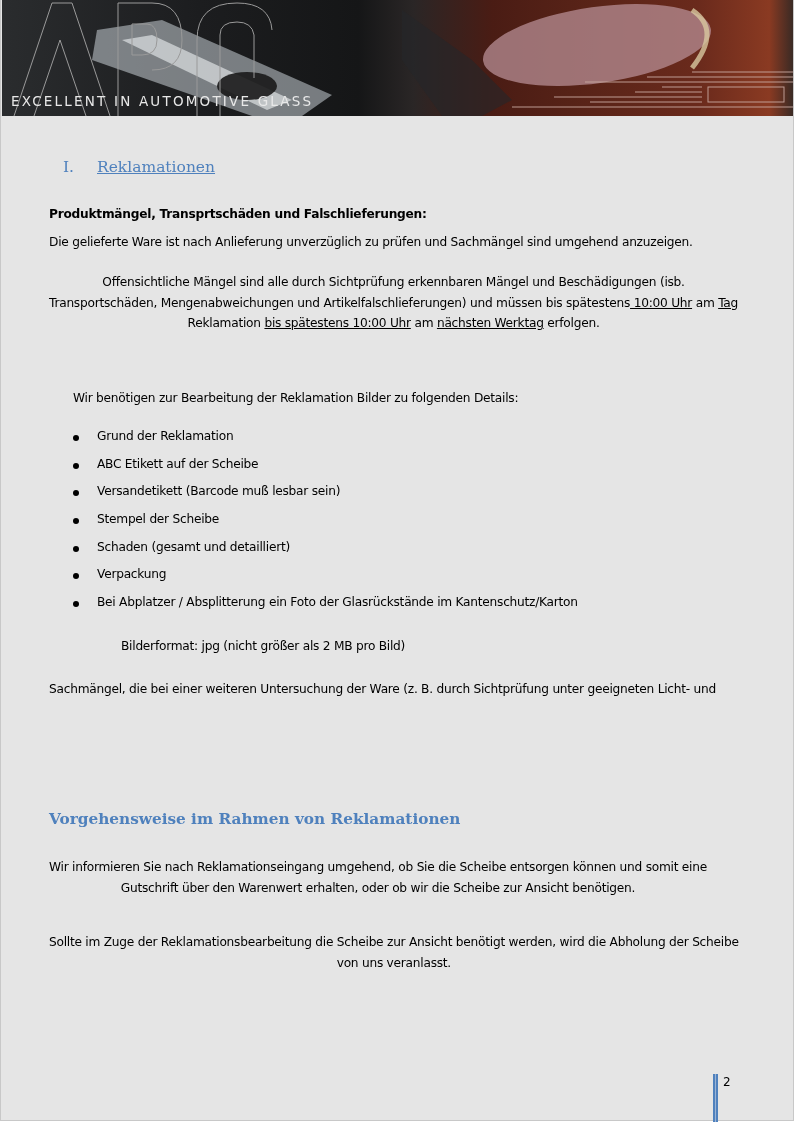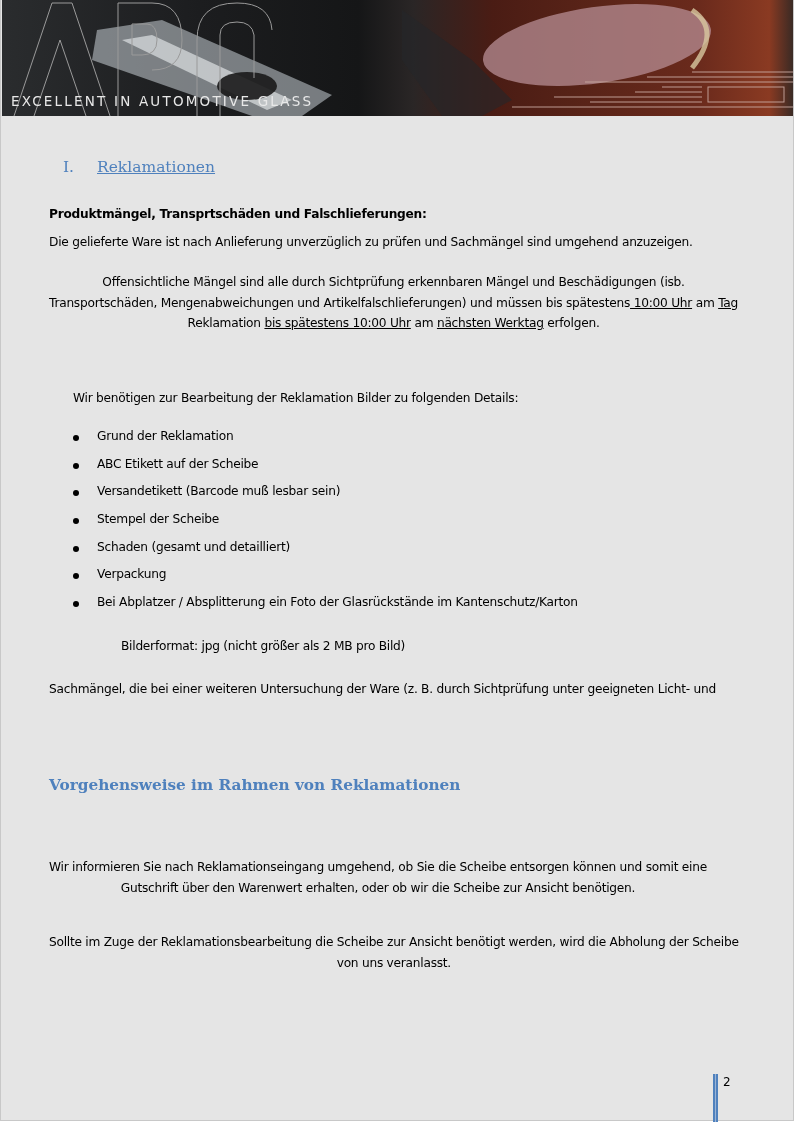--- a/index.html
+++ b/index.html
@@ -9,21 +9,21 @@
           border: 1px solid #c8c8c8; border-top: none; background: #e5e5e5; }
   .banner { position: absolute; left: 1px; top: 0; width: 791px; height: 116px; overflow: hidden;
             background: linear-gradient(90deg, #2a2c2e 0%, #1c1d1f 25%, #151617 45%, #2a2626 52%, #4a1c14 62%, #5a2418 75%, #6a2a1c 88%, #8a3a22 97%, #3a2a24 100%); }
   .banner svg { position: absolute; left: 0; top: 0; }
   .banner .tagline { position: absolute; left: 9px; top: 93px; font-family: "DejaVu Sans", sans-serif;
             font-size: 13.5px; letter-spacing: 2.2px; color: #e8e8e8; white-space: nowrap; }
   .h1 { position: absolute; left: 62px; top: 158px; font-family: "DejaVu Serif", serif; font-weight: normal;
         font-size: 15.5px; color: #4f81bd; white-space: nowrap; }
   .h1 .num { display: inline-block; width: 34px; }
   .h1 .txt { text-decoration: underline; }
-  .h2 { position: absolute; left: 48px; top: 776px; font-family: "DejaVu Serif", serif; font-weight: bold;
+  .h2 { position: absolute; left: 48px; top: 810px; font-family: "DejaVu Serif", serif; font-weight: bold;
         font-size: 15.3px; color: #4f81bd; white-space: nowrap; }
   .p { position: absolute; left: 48px; font-family: "DejaVu Sans", sans-serif; font-size: 12.2px;
        color: #000; line-height: 20.7px; white-space: nowrap; letter-spacing: -0.25px; text-align: center; }
   .bold { font-weight: bold; }
   .u { text-decoration: underline; }
   .link { color: #0000ff; text-decoration: underline; }
   .bullet-list { position: absolute; left: 72px; top: 430px; }
   .bullet { position: relative; height: 27.7px; font-family: "DejaVu Sans", sans-serif; font-size: 12.2px;
             letter-spacing: -0.25px; white-space: nowrap; }
   .bullet .dot { position: absolute; left: 0; top: 5px; width: 6px; height: 6px; border-radius: 50%; background: #000; }

